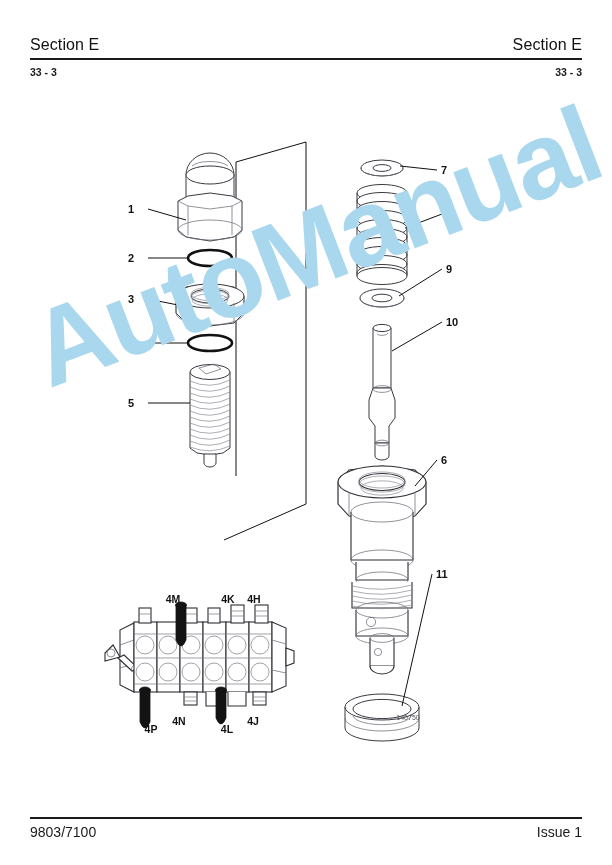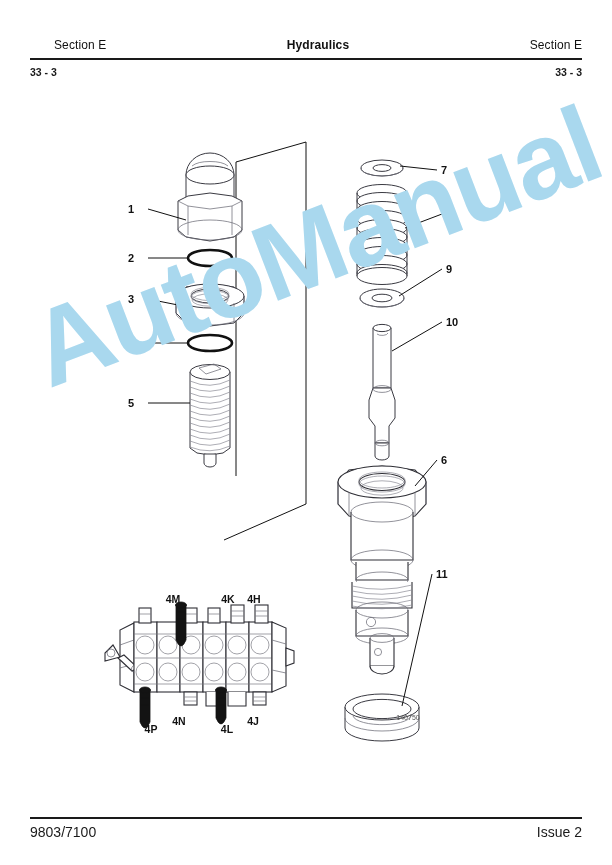--- a/index.html
+++ b/index.html
@@ -30,25 +30,24 @@
     right: 30px;
     top: 36px;
     height: 52px;
   }
   .header-row1 {
     position: relative;
     height: 20px;
   }
   .hdr-left, .hdr-right, .hdr-center {
     position: absolute;
-    font-size: 12px;
+    font-size: 16px;
     line-height: 18px;
     letter-spacing: 0.1px;
     color: #111;
-    margin-left: 24px;
   }
   .hdr-left  { left: 0; }
   .hdr-right { right: 0; }
   .hdr-center {
     left: 0; right: 0;
     text-align: center;
     font-weight: bold;
   }
   .header-rule {
     position: absolute;
@@ -160,21 +159,20 @@
   .thinln { stroke: #7a7a83; stroke-width: 0.7; fill: none; }
 </style>
 </head>
 <body>
 
 <div class="page">
 
   <div class="header">
     <div class="header-row1">
       <span class="hdr-left">Section E</span>
-      <span class="hdr-center">Hydraulics</span>
       <span class="hdr-right">Section E</span>
     </div>
     <div class="header-rule"></div>
     <div class="header-row2">
       <span class="sub-left">33 - 3</span>
       <span class="sub-right">33 - 3</span>
     </div>
   </div>
 
   <div class="figure">
@@ -473,16 +471,16 @@
     </svg>
   </div>
 
   <div class="watermark">
     <div class="watermark-text">AutoManual</div>
   </div>
 
   <div class="footer">
     <div class="footer-rule"></div>
     <span class="ftr-left">9803/7100</span>
-    <span class="ftr-right">Issue 2</span>
+    <span class="ftr-right">Issue 1</span>
   </div>
 
 </div>
 
 </body></html>

